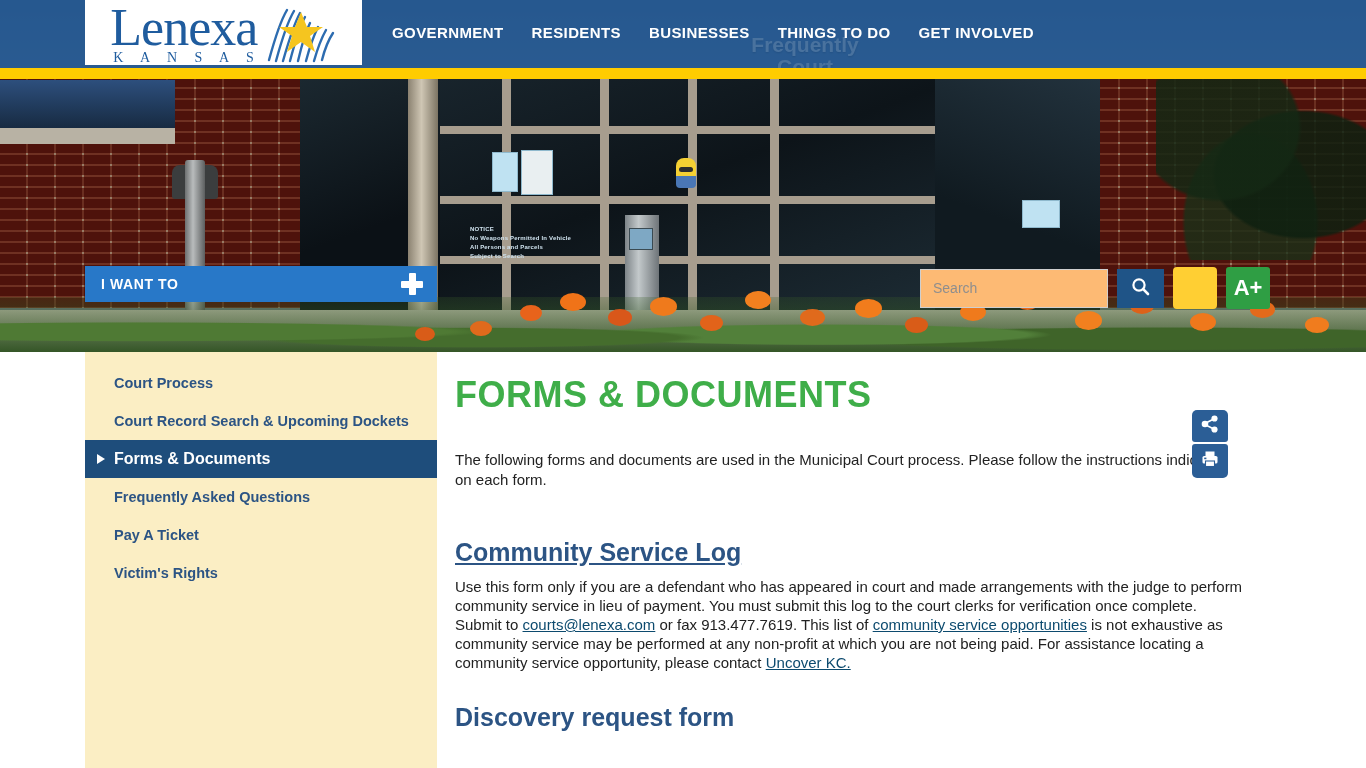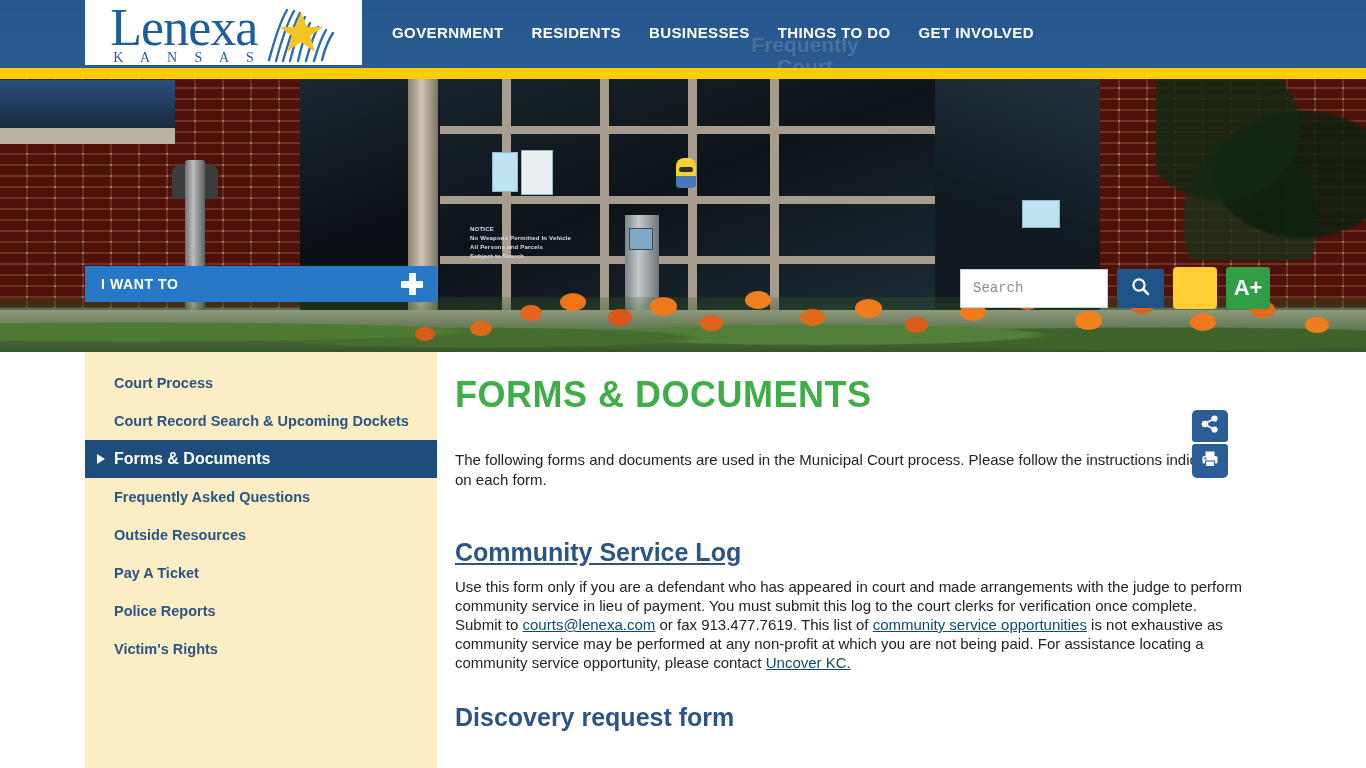--- a/index.html
+++ b/index.html
@@ -200,24 +200,24 @@
   }
   .plus-icon:before { left: 8px; top: 0; width: 7px; height: 22px; }
   .plus-icon:after  { left: 0; top: 8px; width: 22px; height: 7px; }
 
   
   .searchwrap {
     position: absolute; right: 96px; top: 267px; z-index: 4;
     display: flex; align-items: center; gap: 9px;
   }
   .search-input {
-    width: 148px; height: 39px; border: 1px solid #cfcfcf;
-    background: #ffffff; font-size: 14px; color: #333;
+    width: 188px; height: 39px; border: 1px solid #cfcfcf;
+    background: #fdba74; font-size: 14px; color: #333;
     padding: 0 12px; outline: none;
-    font-family: Liberation Mono, monospace;
+    font-family: Liberation Sans, sans-serif;
   }
   .search-input::placeholder { color: #8e8e8e; }
   .btn-search {
     width: 47px; height: 39px; background: #1f5487; border: none;
     display: flex; align-items: center; justify-content: center; cursor: pointer;
   }
   .btn-yellow {
     width: 44px; height: 42px; background: #ffcf33; border: none;
     border-radius: 4px; cursor: pointer;
   }
@@ -424,23 +424,21 @@
   <div class="body-area">
 
     <aside class="sidebar">
       <a class="side-item" href="#">Court Process</a>
       <a class="side-item" href="#">Court Record Search &amp; Upcoming Dockets</a>
       <a class="side-item active" href="#">
         <span class="caret"></span>
         <span>Forms &amp; Documents</span>
       </a>
       <a class="side-item" href="#">Frequently Asked Questions</a>
-      <a class="side-item" href="#">Outside Resources</a>
       <a class="side-item" href="#">Pay A Ticket</a>
-      <a class="side-item" href="#">Police Reports</a>
       <a class="side-item" href="#">Victim's Rights</a>
     </aside>
 
     <main class="content">
       <h1 class="page-title">FORMS &amp; DOCUMENTS</h1>
 
 
       <p class="intro">The following forms and documents are used in the Municipal Court process. Please follow the instructions indicated on each form.</p>
 
       <a class="sec-title" href="#">Community Service Log</a>

